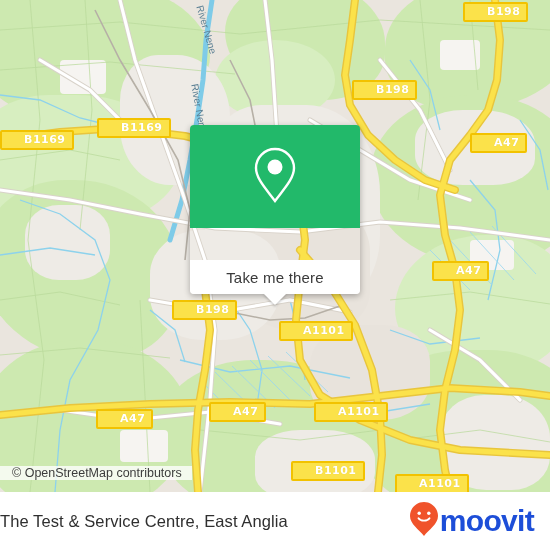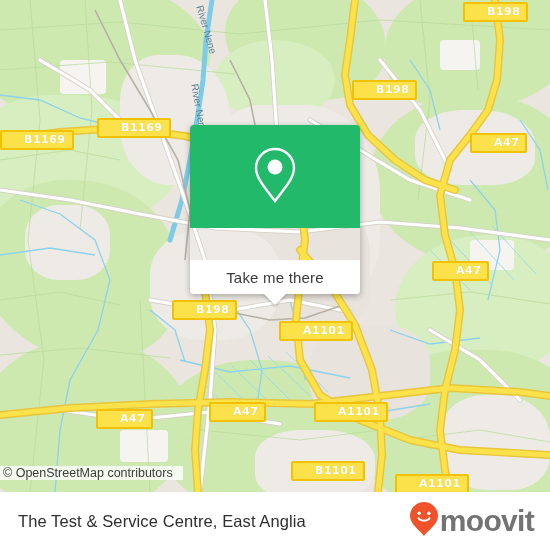--- a/index.html
+++ b/index.html
@@ -128,57 +128,57 @@
     border-top: 12px solid #ffffff;
     filter: drop-shadow(0 2px 1px rgba(0,0,0,0.18));
   }
 
   
   .osm {
     position: absolute;
     left: 0;
     top: 466px;
     height: 14px;
-    padding: 0 10px 0 3px;
+    padding: 0 10px 0 12px;
     display: flex;
     align-items: center;
     background: rgba(255,255,255,0.78);
     color: #3c3c3c;
     font-size: 12.5px;
     z-index: 30;
   }
 
   
   .footer {
     position: absolute;
     left: 0;
     top: 492px;
     width: 550px;
     height: 58px;
     background: #ffffff;
     display: flex;
     align-items: center;
     justify-content: space-between;
-    padding: 0 16px 0 18px;
+    padding: 0 16px 0 0;
     box-sizing: border-box;
     z-index: 50;
   }
   .footer-title {
     color: #2f2f2f;
     font-size: 16.5px;
     letter-spacing: 0.1px;
     white-space: nowrap;
   }
   .brand {
     display: flex;
     align-items: center;
     gap: 1px;
   }
   .brand-word {
-    color: #737373;
+    color: #1d4ed8;
     font-size: 30px;
     font-weight: bold;
     letter-spacing: -0.7px;
     line-height: 30px;
   }
   .brand-pin { display:block; }
 </style>
 </head>
 <body>
 

